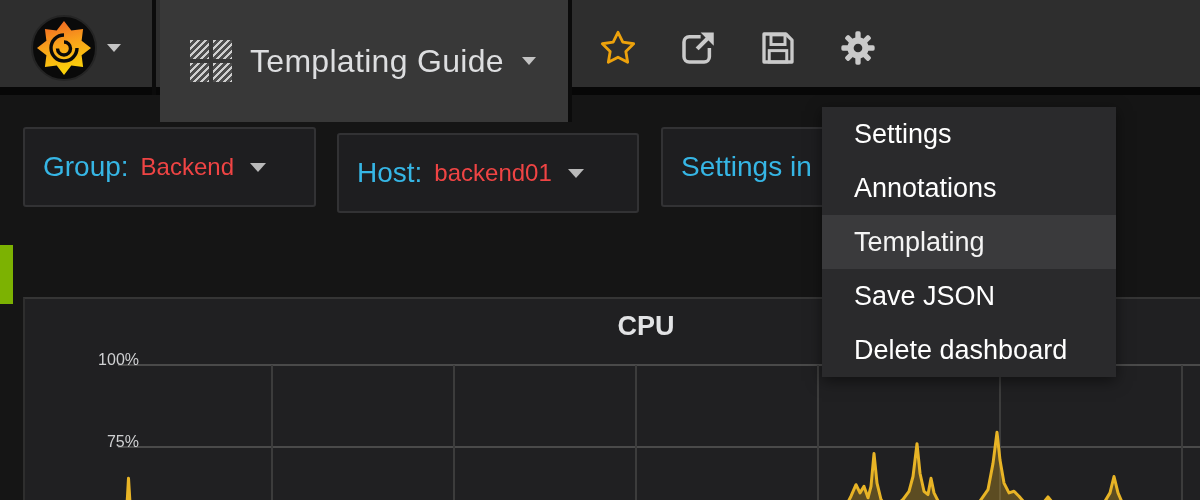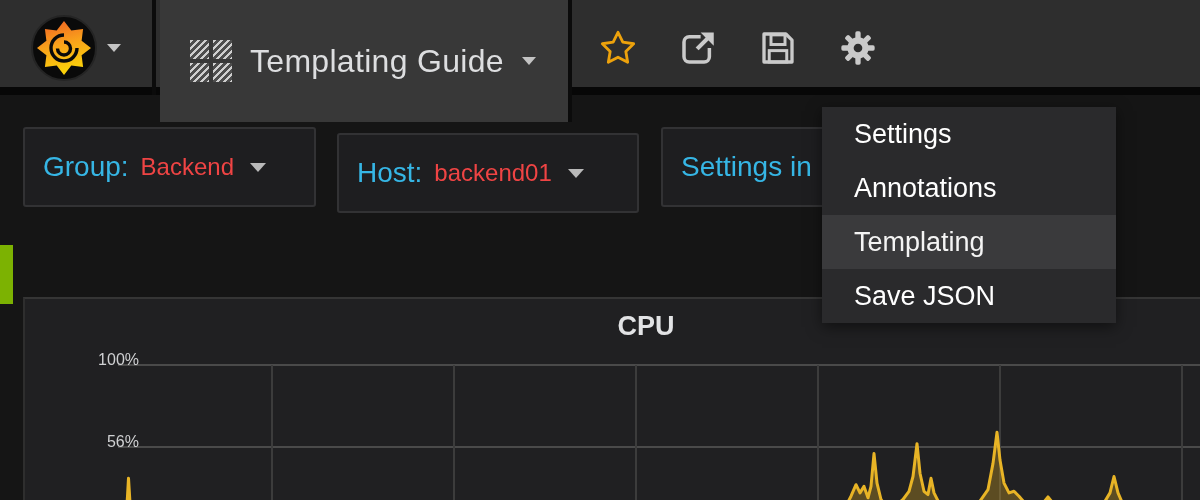--- a/index.html
+++ b/index.html
@@ -56,21 +56,21 @@
 </head>
 <body>
 
 <div class="stage">
 
   <div class="panel"></div>
   <div class="panel-title">CPU</div>
   <div id="plot-layer">
       <div class="ytick" style="top: 351px;">100%</div>
       <div class="hgrid" style="top: 364px; width: 1151px;"></div>
-      <div class="ytick" style="top: 433px;">56%</div>
+      <div class="ytick" style="top: 433px;">75%</div>
       <div class="hgrid" style="top: 446px; width: 1151px;"></div>
       <div class="vgrid" style="left: 271px;"></div>
       <div class="vgrid" style="left: 453px;"></div>
       <div class="vgrid" style="left: 635px;"></div>
       <div class="vgrid" style="left: 817px;"></div>
       <div class="vgrid" style="left: 999px;"></div>
       <div class="vgrid" style="left: 1181px;"></div>
     </div>
   <svg id="chart" class="chart-svg" width="1260" height="210">
     <path id="chart-fill" d="M118.0 154.2 L126.0 154.2 L127.5 131.2 L128.5 113.2 L130.0 137.8 L132.0 154.2 L180.0 155.8 L260.0 154.2 L340.0 155.8 L420.0 154.2 L500.0 155.8 L580.0 154.2 L660.0 155.8 L740.0 154.2 L800.0 152.5 L838.0 150.9 L846.0 141.0 L851.0 131.2 L856.0 119.7 L860.0 127.9 L864.0 121.4 L868.0 132.8 L871.0 121.4 L874.0 88.6 L877.0 118.1 L881.0 134.5 L887.0 142.7 L895.0 141.0 L903.0 134.5 L909.0 126.3 L913.0 111.5 L917.0 78.7 L920.0 108.2 L924.0 126.3 L928.0 129.6 L931.0 113.2 L934.0 127.9 L939.0 137.8 L947.0 142.7 L958.0 146.0 L970.0 142.7 L980.0 136.1 L988.0 124.6 L993.0 98.4 L997.0 67.2 L1000.0 95.1 L1004.0 118.1 L1009.0 127.9 L1014.0 126.3 L1019.0 131.2 L1026.0 139.4 L1034.0 142.7 L1042.0 139.4 L1048.0 131.9 L1054.0 139.4 L1064.0 146.0 L1078.0 149.2 L1092.0 147.6 L1104.0 137.8 L1110.0 127.9 L1114.0 111.5 L1118.0 127.9 L1123.0 139.4 L1133.0 146.0 L1150.0 149.2 L1168.0 147.6 L1185.0 149.2 L1205.0 146.0 L1245.0 150.9 L1245 210 L118 210 Z" fill="rgba(232,180,38,0.30)"></path>
@@ -91,20 +91,21 @@
   </div>
   <div class="var-box" style="left:661px;width:300px;">
     <span class="var-label">Settings in</span>
   </div>
 
   <div class="menu">
     <div class="menu-item">Settings</div>
     <div class="menu-item">Annotations</div>
     <div class="menu-item active">Templating</div>
     <div class="menu-item">Save JSON</div>
+    <div class="menu-item">Delete dashboard</div>
   </div>
 
   <div class="navbar">
     <div class="logo-section">
       <svg class="logo-circle" viewBox="0 0 66 66">
         <defs>
           <linearGradient id="lg" x1="0" y1="0" x2="0.25" y2="1">
             <stop offset="0" stop-color="#ef5c24"></stop>
             <stop offset="0.5" stop-color="#f9a11b"></stop>
             <stop offset="1" stop-color="#fbd10a"></stop>

